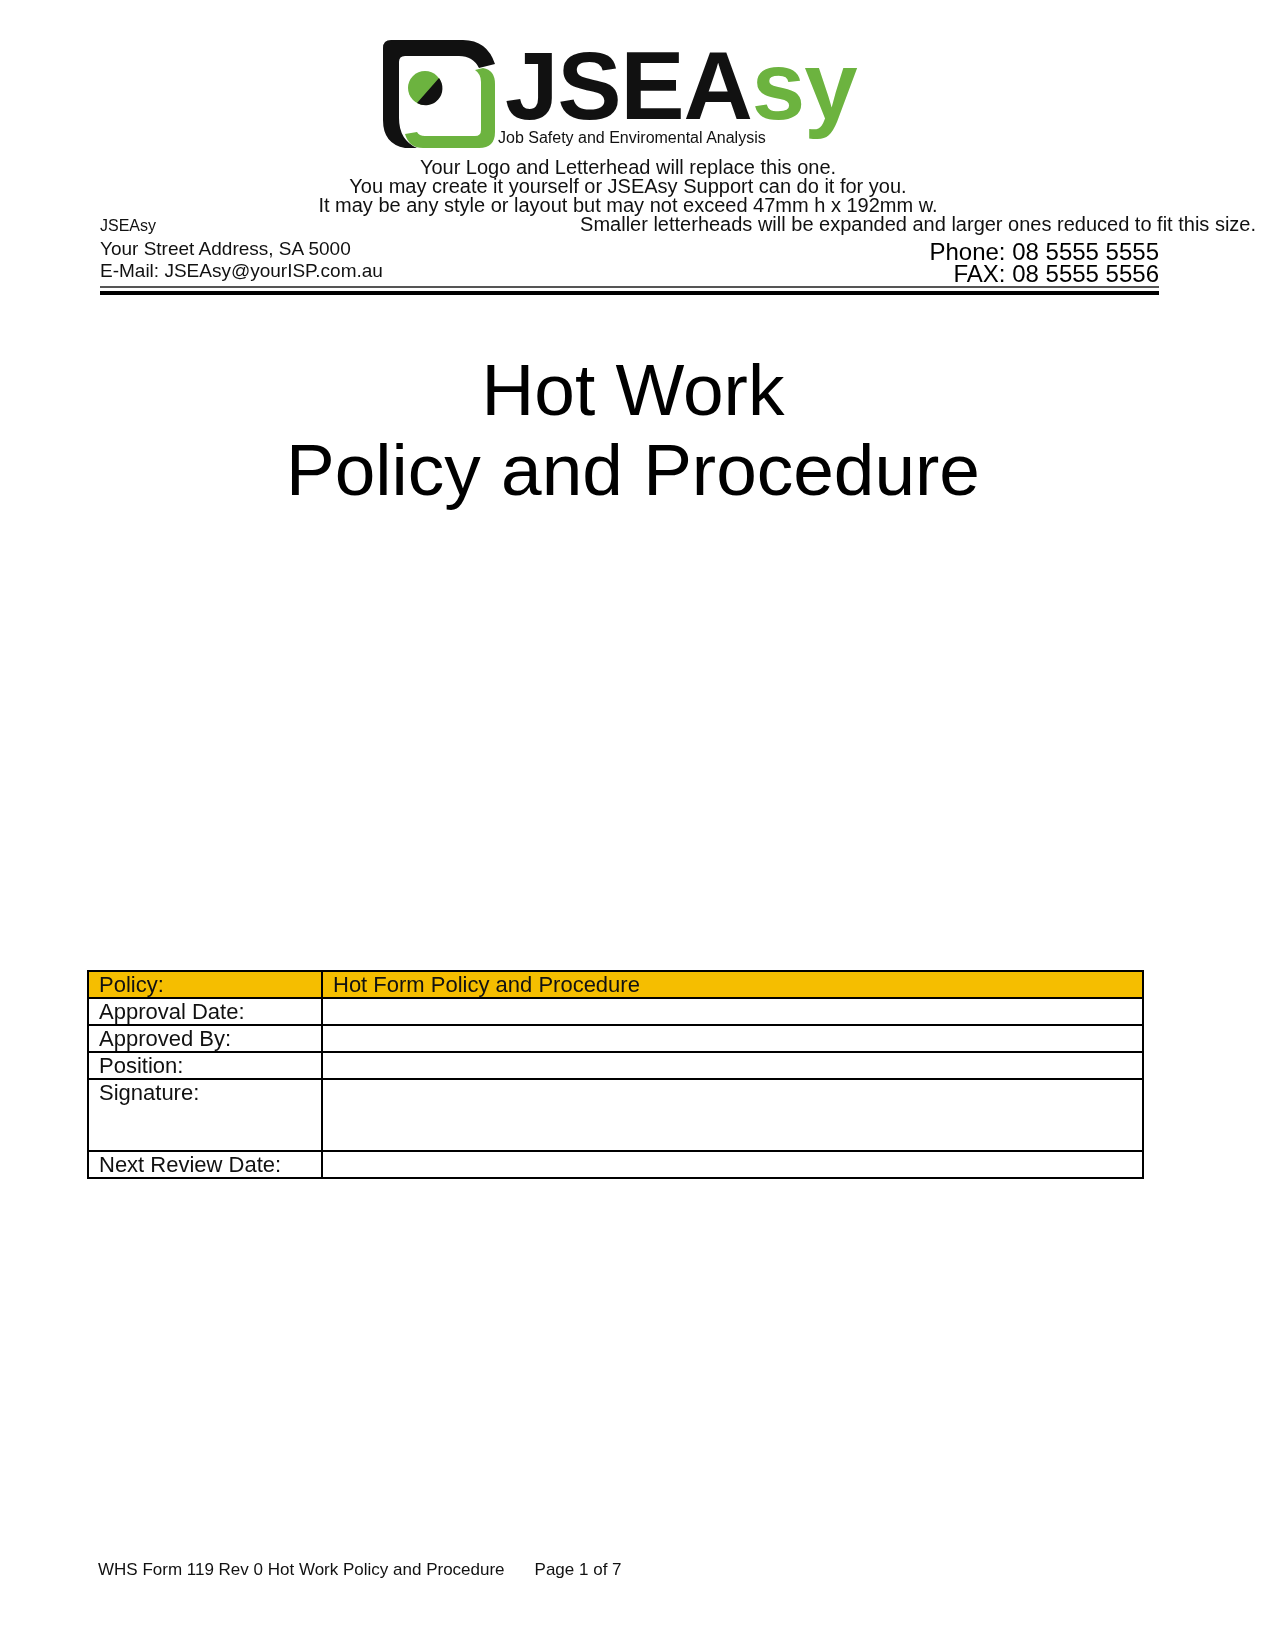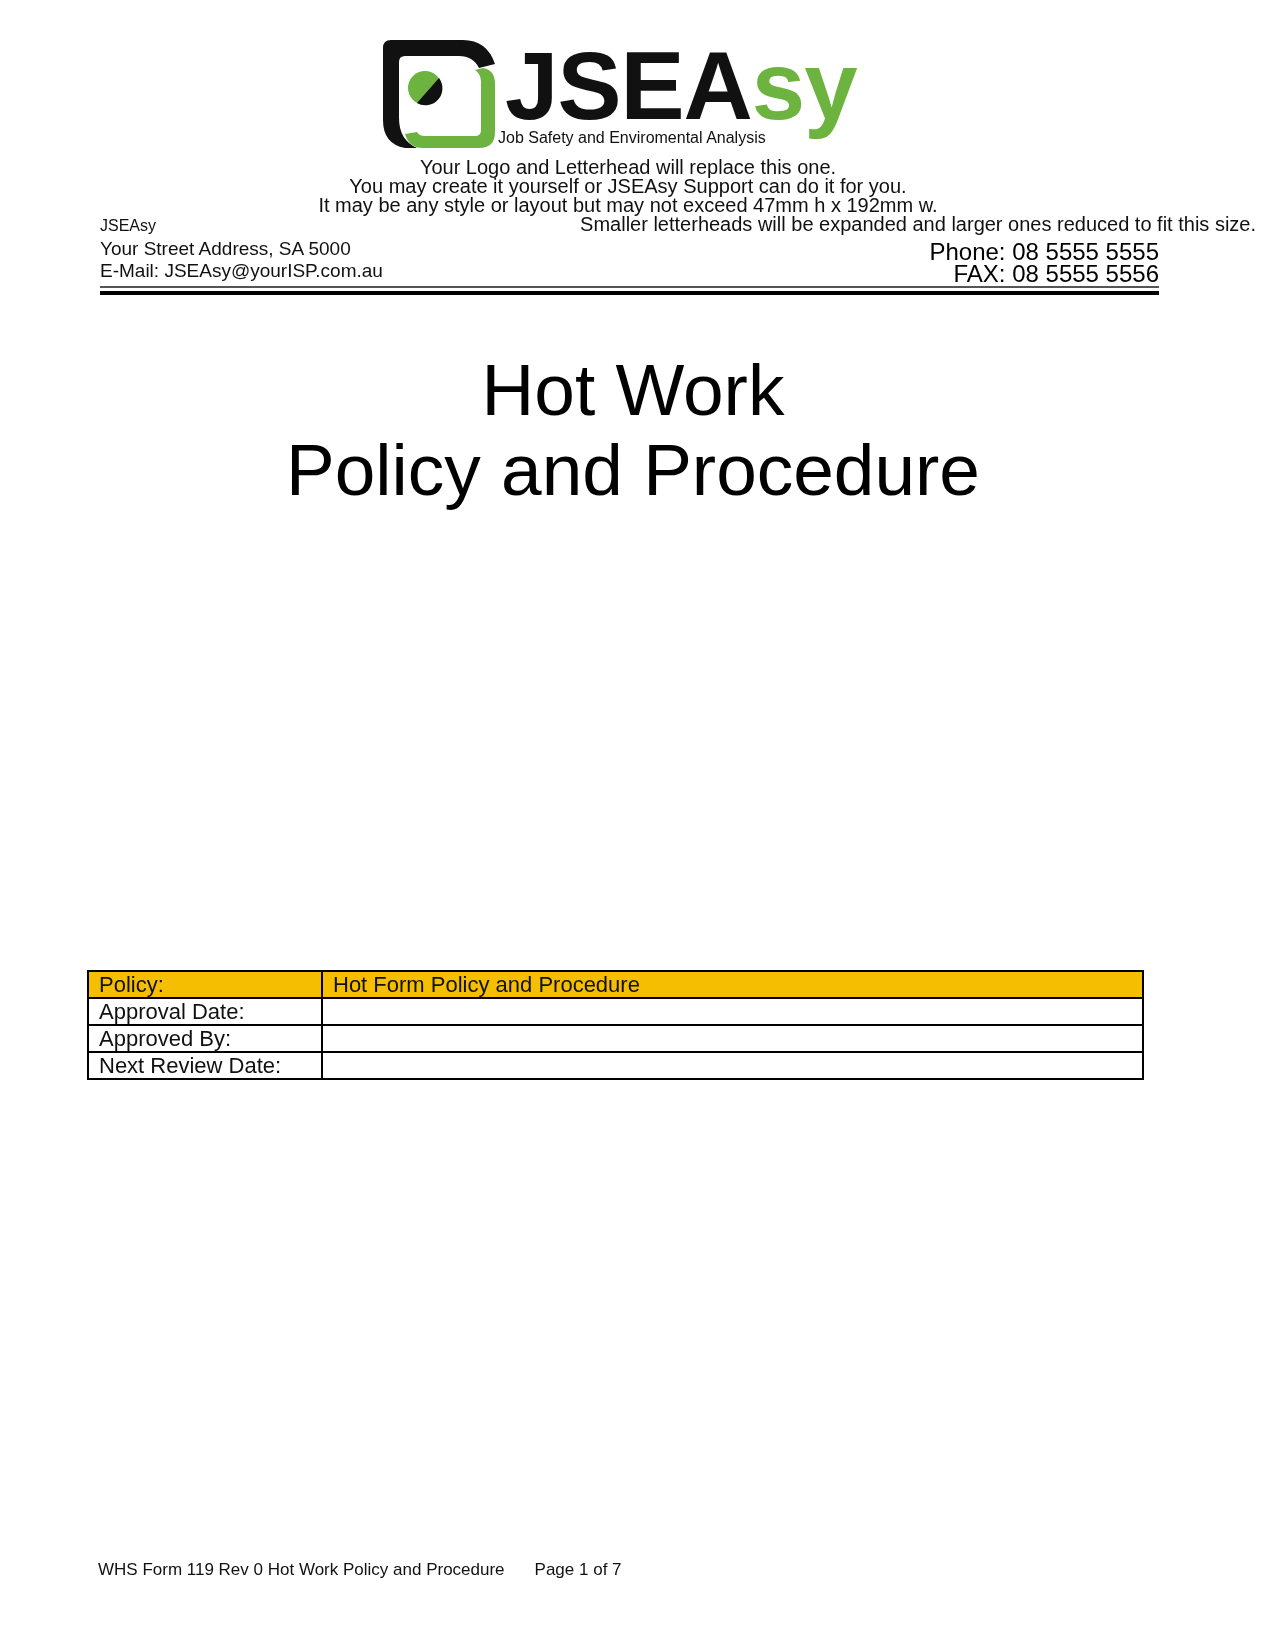--- a/index.html
+++ b/index.html
@@ -77,20 +77,28 @@
     <td>Hot Form Policy and Procedure</td>
   </tr>
   <tr>
     <td class="lbl">Approval Date:</td>
     <td></td>
   </tr>
   <tr>
     <td class="lbl">Approved By:</td>
     <td></td>
   </tr>
+  <tr>
+    <td class="lbl">Position:</td>
+    <td></td>
+  </tr>
+  <tr class="sig">
+    <td class="lbl">Signature:</td>
+    <td></td>
+  </tr>
   <tr class="last">
     <td class="lbl">Next Review Date:</td>
     <td></td>
   </tr>
 </tbody>
   </table>
 
 <div class="abs footer">
   <span>WHS Form 119 Rev 0 Hot Work Policy and Procedure</span><span>Page 1 of 7</span>
 </div>

